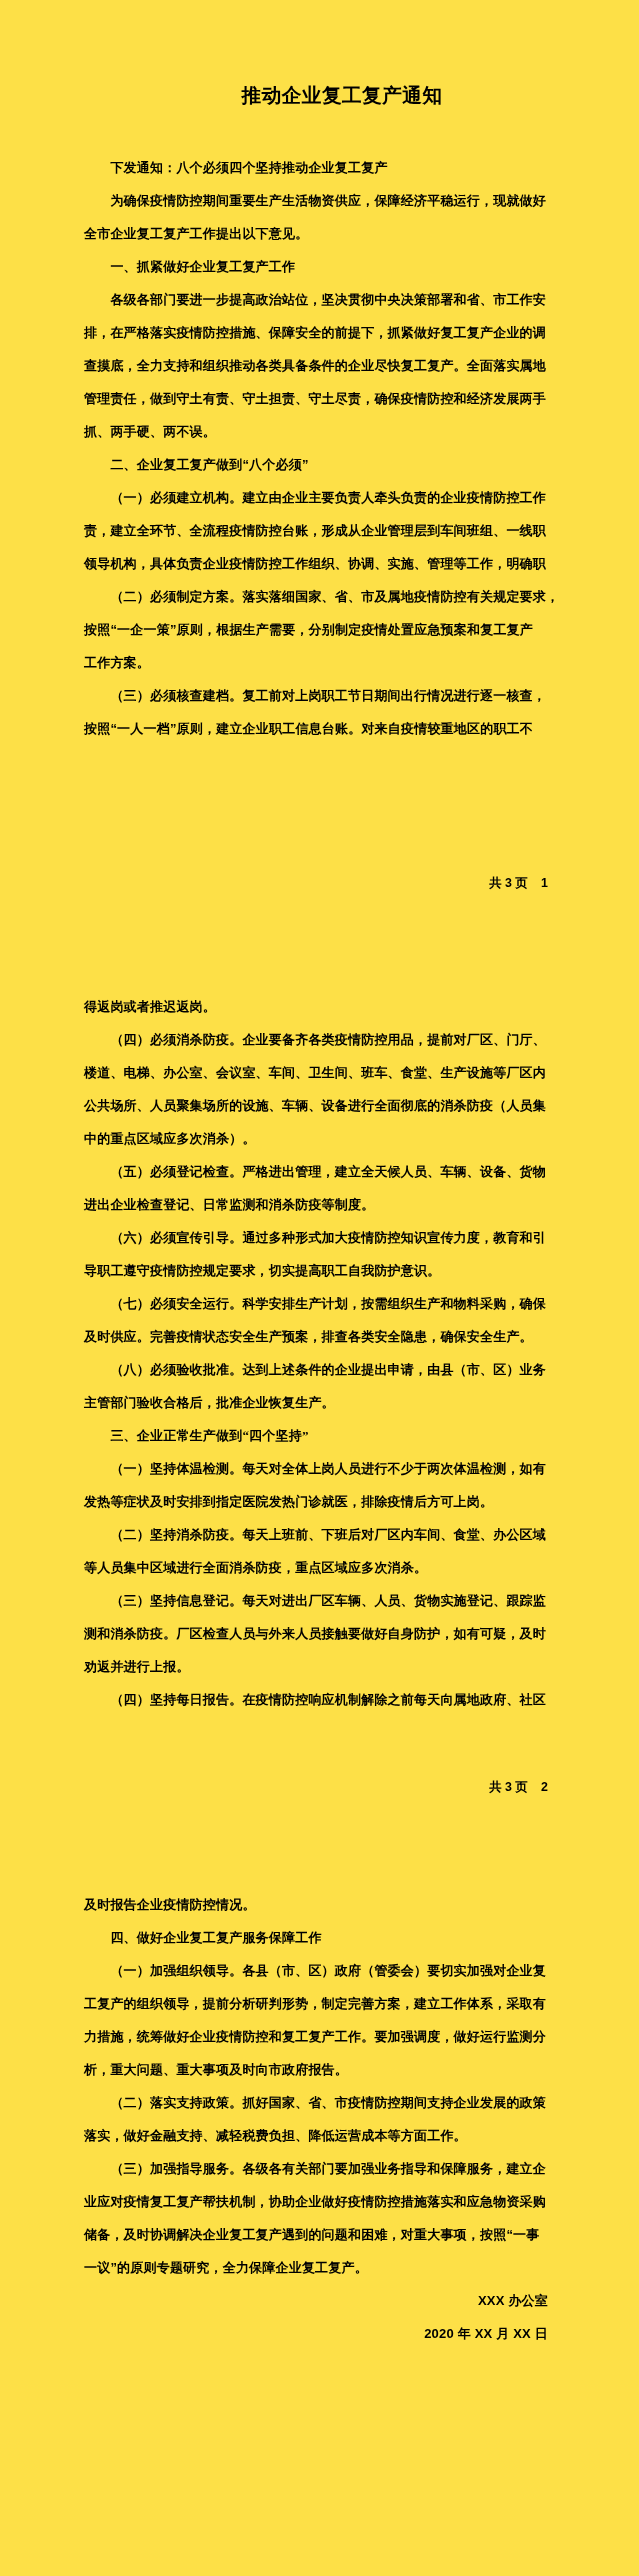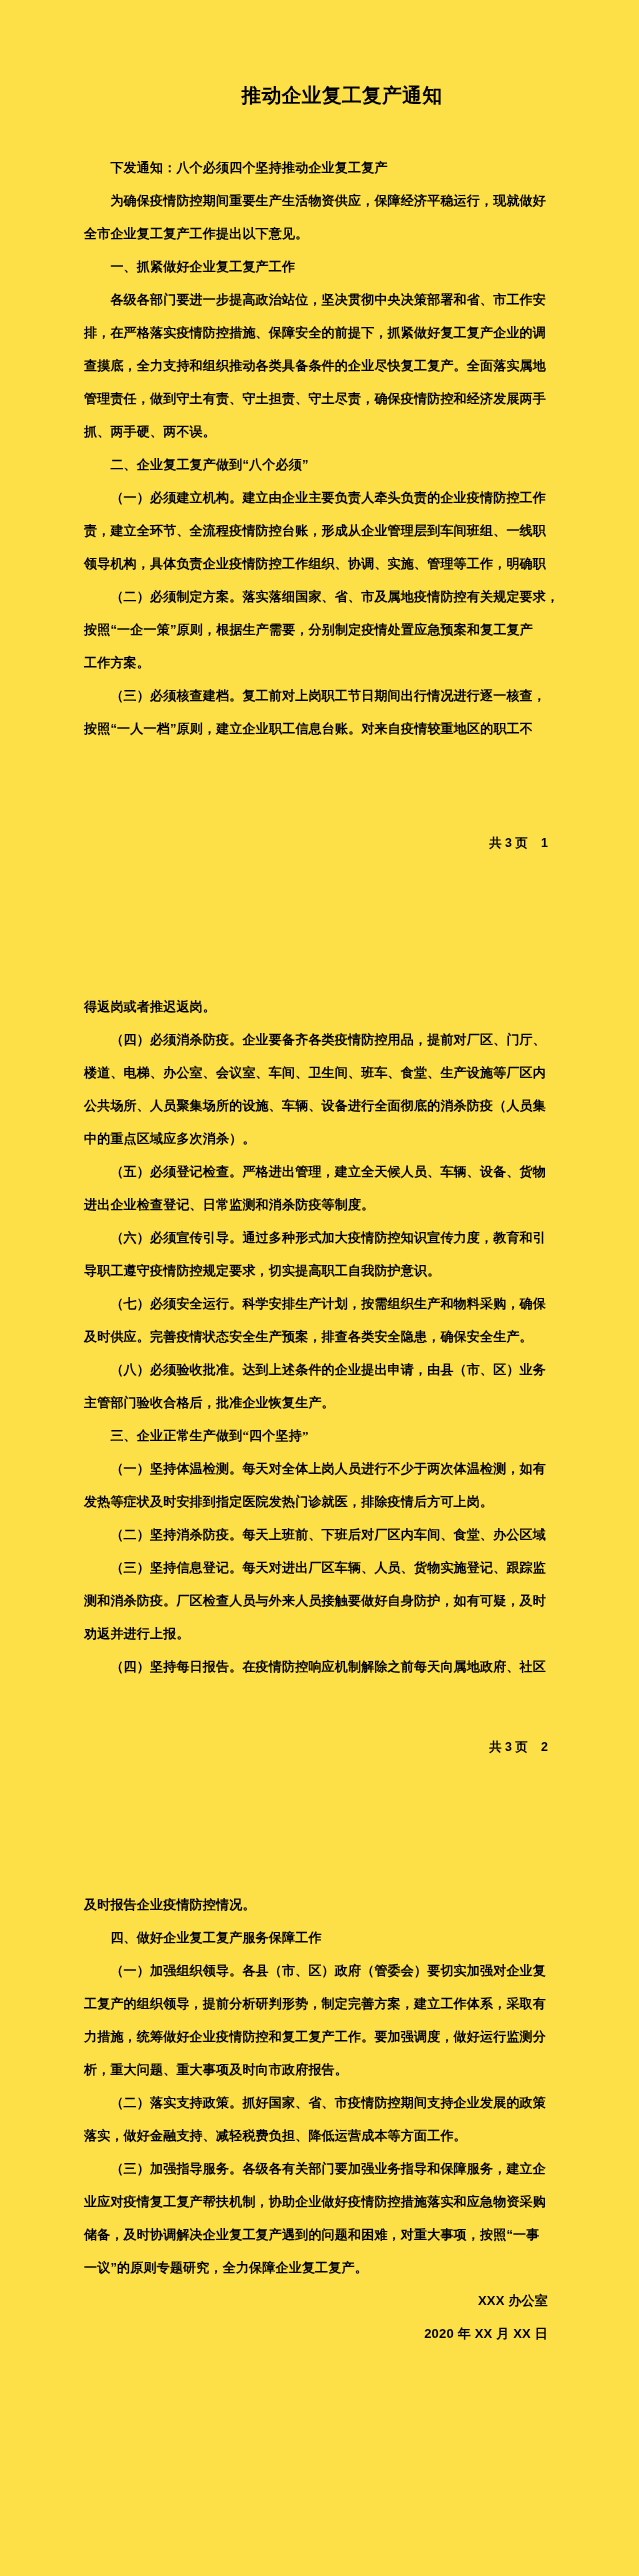--- a/index.html
+++ b/index.html
@@ -58,21 +58,21 @@
     white-space: pre;
     letter-spacing: 0.2px;
   }
   .line.right {
     text-align: right;
     white-space: pre;
   }
 
   .page-footer {
     position: absolute;
-    top: 836px;
+    top: 876px;
     right: 91px;
     display: flex;
     align-items: baseline;
     gap: 13.4px;
     font-size: 12.4px;
     line-height: 15.5px;
   }
 </style>
 </head>
 <body>
@@ -119,20 +119,21 @@
         <div class="line">　　（六）必须宣传引导。通过多种形式加大疫情防控知识宣传力度，教育和引</div>
         <div class="line">导职工遵守疫情防控规定要求，切实提高职工自我防护意识。</div>
         <div class="line">　　（七）必须安全运行。科学安排生产计划，按需组织生产和物料采购，确保</div>
         <div class="line">及时供应。完善疫情状态安全生产预案，排查各类安全隐患，确保安全生产。</div>
         <div class="line">　　（八）必须验收批准。达到上述条件的企业提出申请，由县（市、区）业务</div>
         <div class="line">主管部门验收合格后，批准企业恢复生产。</div>
         <div class="line">　　三、企业正常生产做到“四个坚持”</div>
         <div class="line">　　（一）坚持体温检测。每天对全体上岗人员进行不少于两次体温检测，如有</div>
         <div class="line">发热等症状及时安排到指定医院发热门诊就医，排除疫情后方可上岗。</div>
         <div class="line">　　（二）坚持消杀防疫。每天上班前、下班后对厂区内车间、食堂、办公区域</div>
+        <div class="line">等人员集中区域进行全面消杀防疫，重点区域应多次消杀。</div>
         <div class="line">　　（三）坚持信息登记。每天对进出厂区车辆、人员、货物实施登记、跟踪监</div>
         <div class="line">测和消杀防疫。厂区检查人员与外来人员接触要做好自身防护，如有可疑，及时</div>
         <div class="line">劝返并进行上报。</div>
         <div class="line">　　（四）坚持每日报告。在疫情防控响应机制解除之前每天向属地政府、社区</div>
       </div>
     <div class="page-footer">
       <span>共 3 页</span>
       <span>2</span>
     </div>
   </section>

